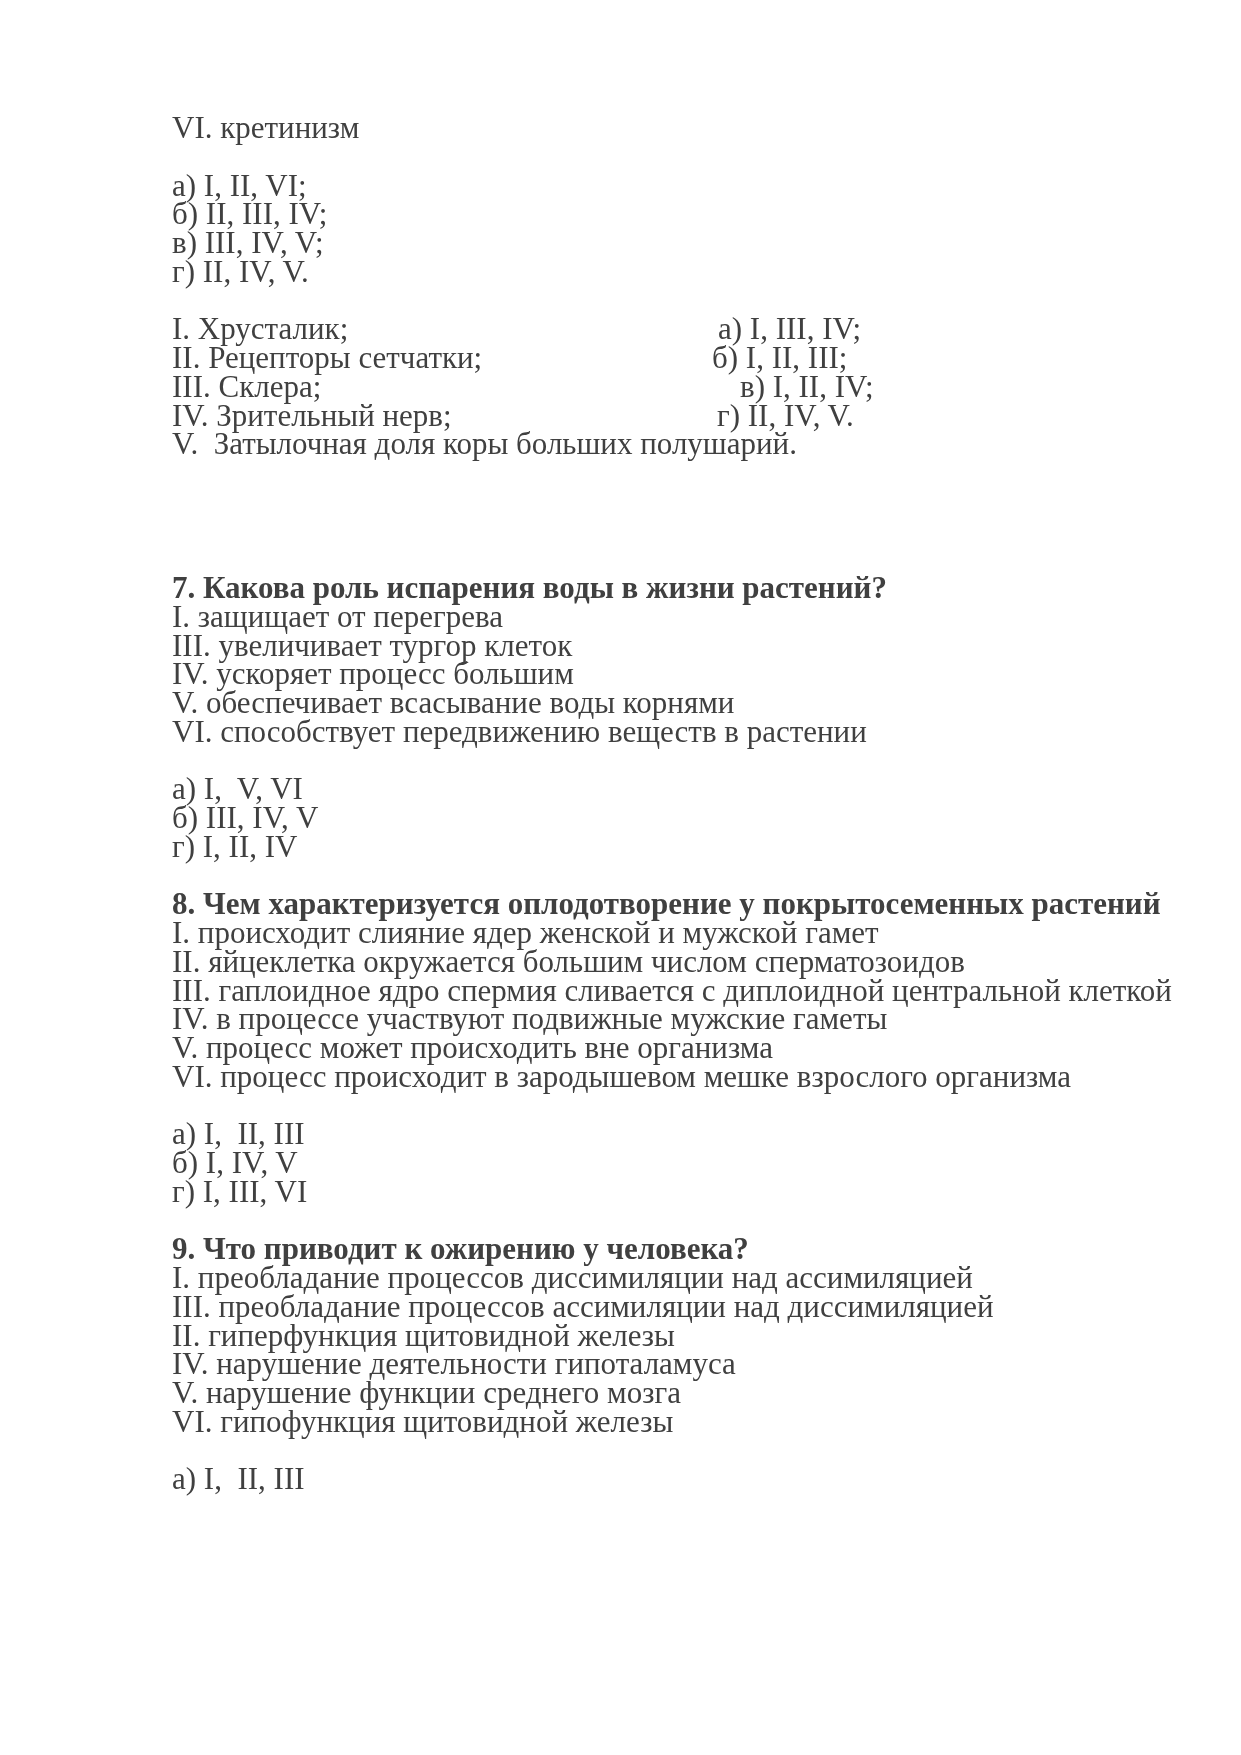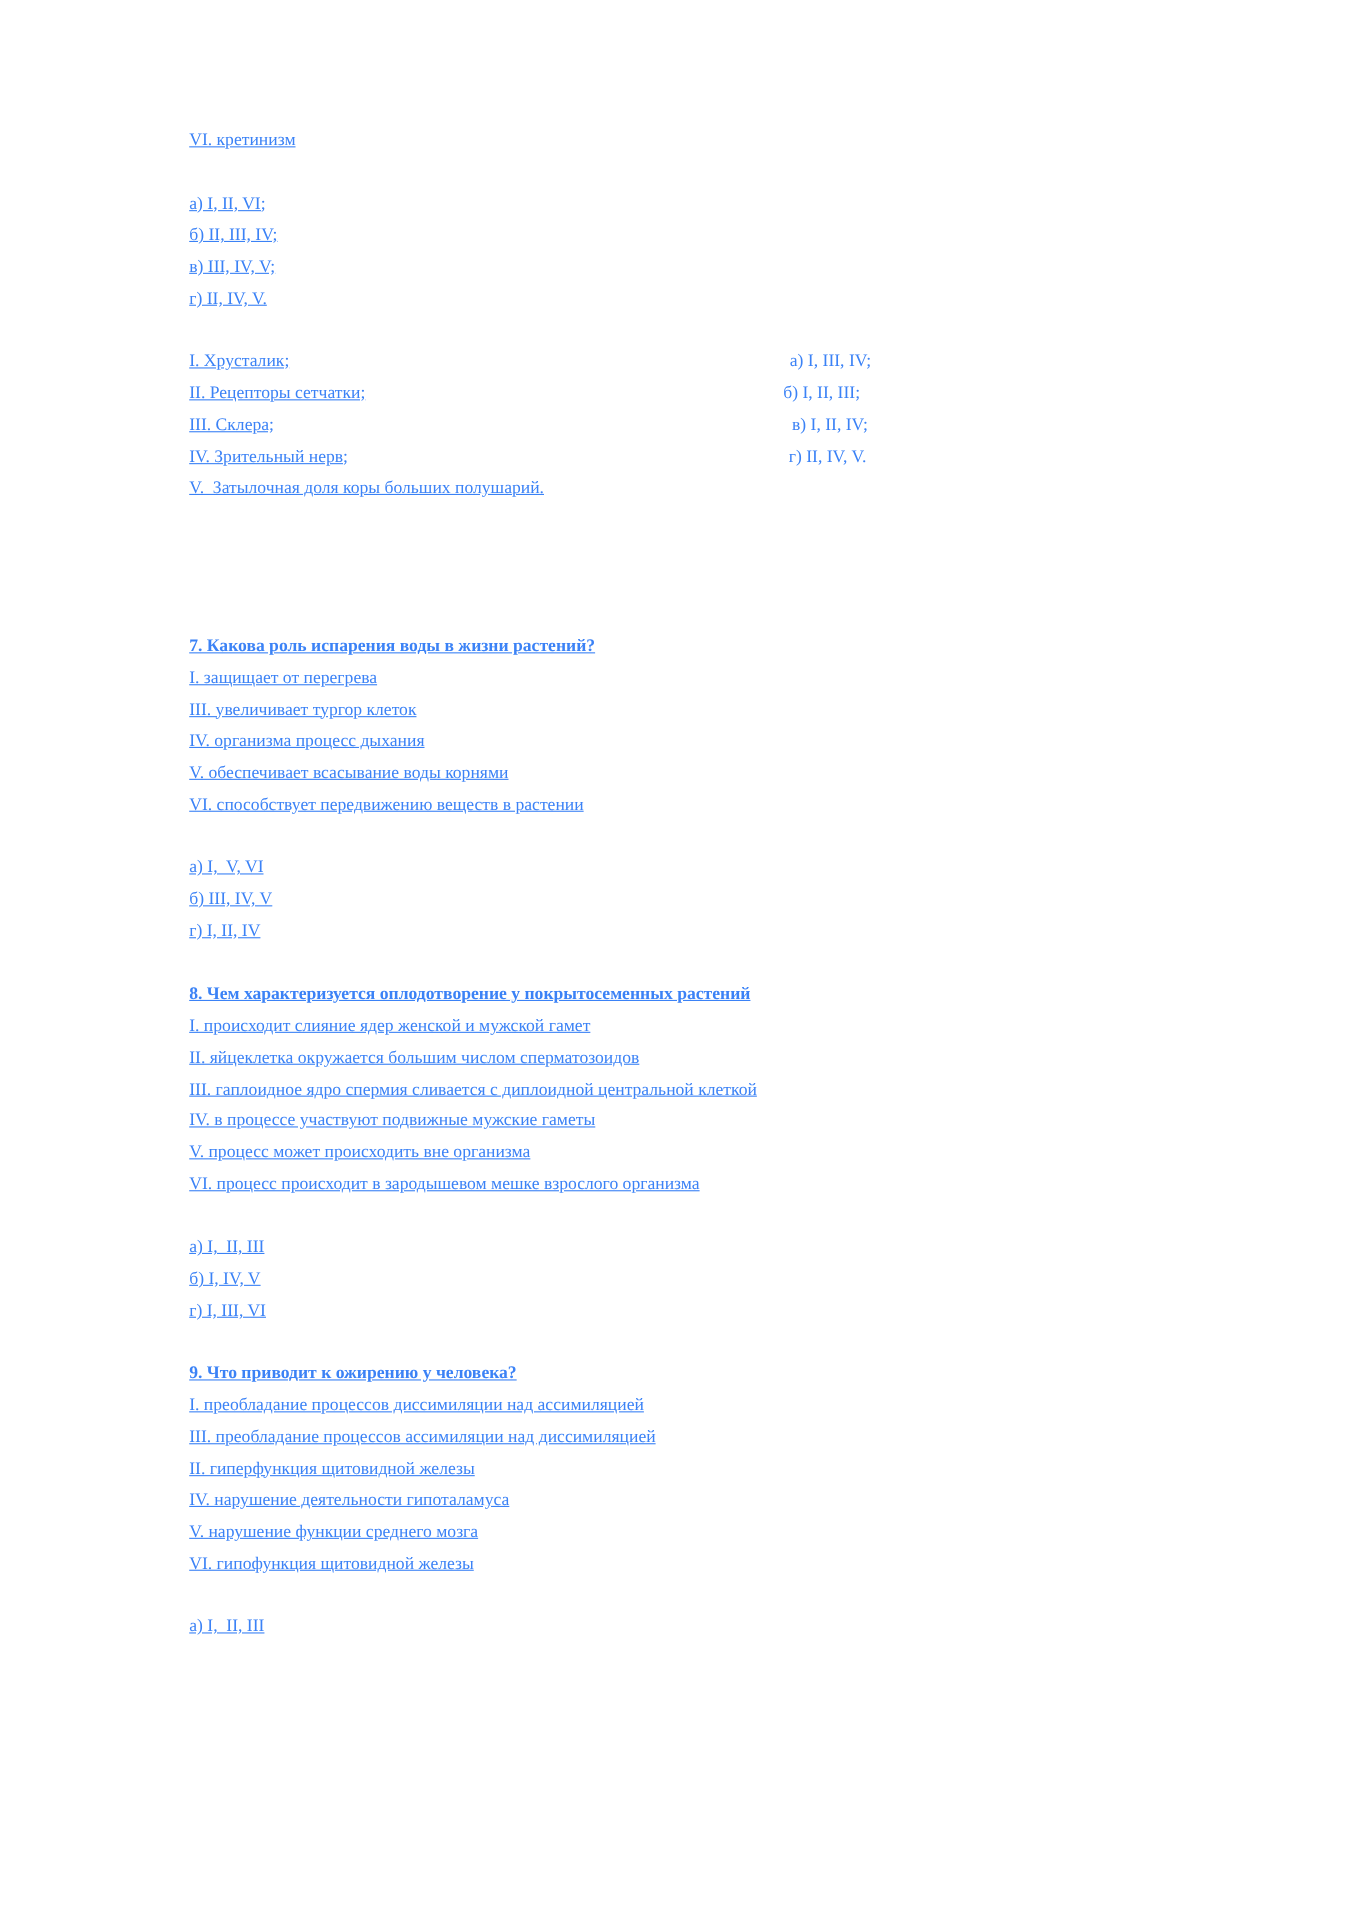--- a/index.html
+++ b/index.html
@@ -9,33 +9,32 @@
     height: 1755px;
     background: #ffffff;
     overflow: hidden;
   }
   .doc {
     position: absolute;
     left: 172px;
     top: 114px;
     width: 1010px;
     font-family: "Liberation Serif", "DejaVu Serif", serif;
-    font-size: 16px;
+    font-size: 31px;
     line-height: 28.75px;
-    color: #3b82f6;
-    text-decoration: underline;
+    color: #404040;
   }
   .line { margin: 0; white-space: pre-wrap; }
   .blank { height: 28.75px; }
   .title { font-weight: bold; }
   .row { position: relative; }
   .row .ans { position: absolute; top: 0; white-space: pre; }
   .ans-a { left: 546px; }
   .ans-b { left: 540px; }
-  .ans-v { left: 548px; }
+  .ans-v { left: 568px; }
   .ans-g { left: 545px; }
 </style>
 </head>
 <body>
 
 <div class="page">
   <div class="doc">
 
     <div>
       <p class="line">VI. кретинизм</p>
@@ -70,21 +69,21 @@
 
     <div class="blank"></div>
     <div class="blank"></div>
     <div class="blank"></div>
     <div class="blank"></div>
 
     <div>
       <p class="line title">7. Какова роль испарения воды в жизни растений?</p>
       <p class="line">I. защищает от перегрева</p>
       <p class="line">III. увеличивает тургор клеток</p>
-      <p class="line">IV. организма процесс дыхания</p>
+      <p class="line">IV. ускоряет процесс большим</p>
       <p class="line">V. обеспечивает всасывание воды корнями</p>
       <p class="line">VI. способствует передвижению веществ в растении</p>
       <div class="blank"></div>
       <p class="line">а) I,  V, VI</p>
       <p class="line">б) III, IV, V</p>
       <p class="line">г) I, II, IV</p>
     </div>
 
     <div class="blank"></div>
 

